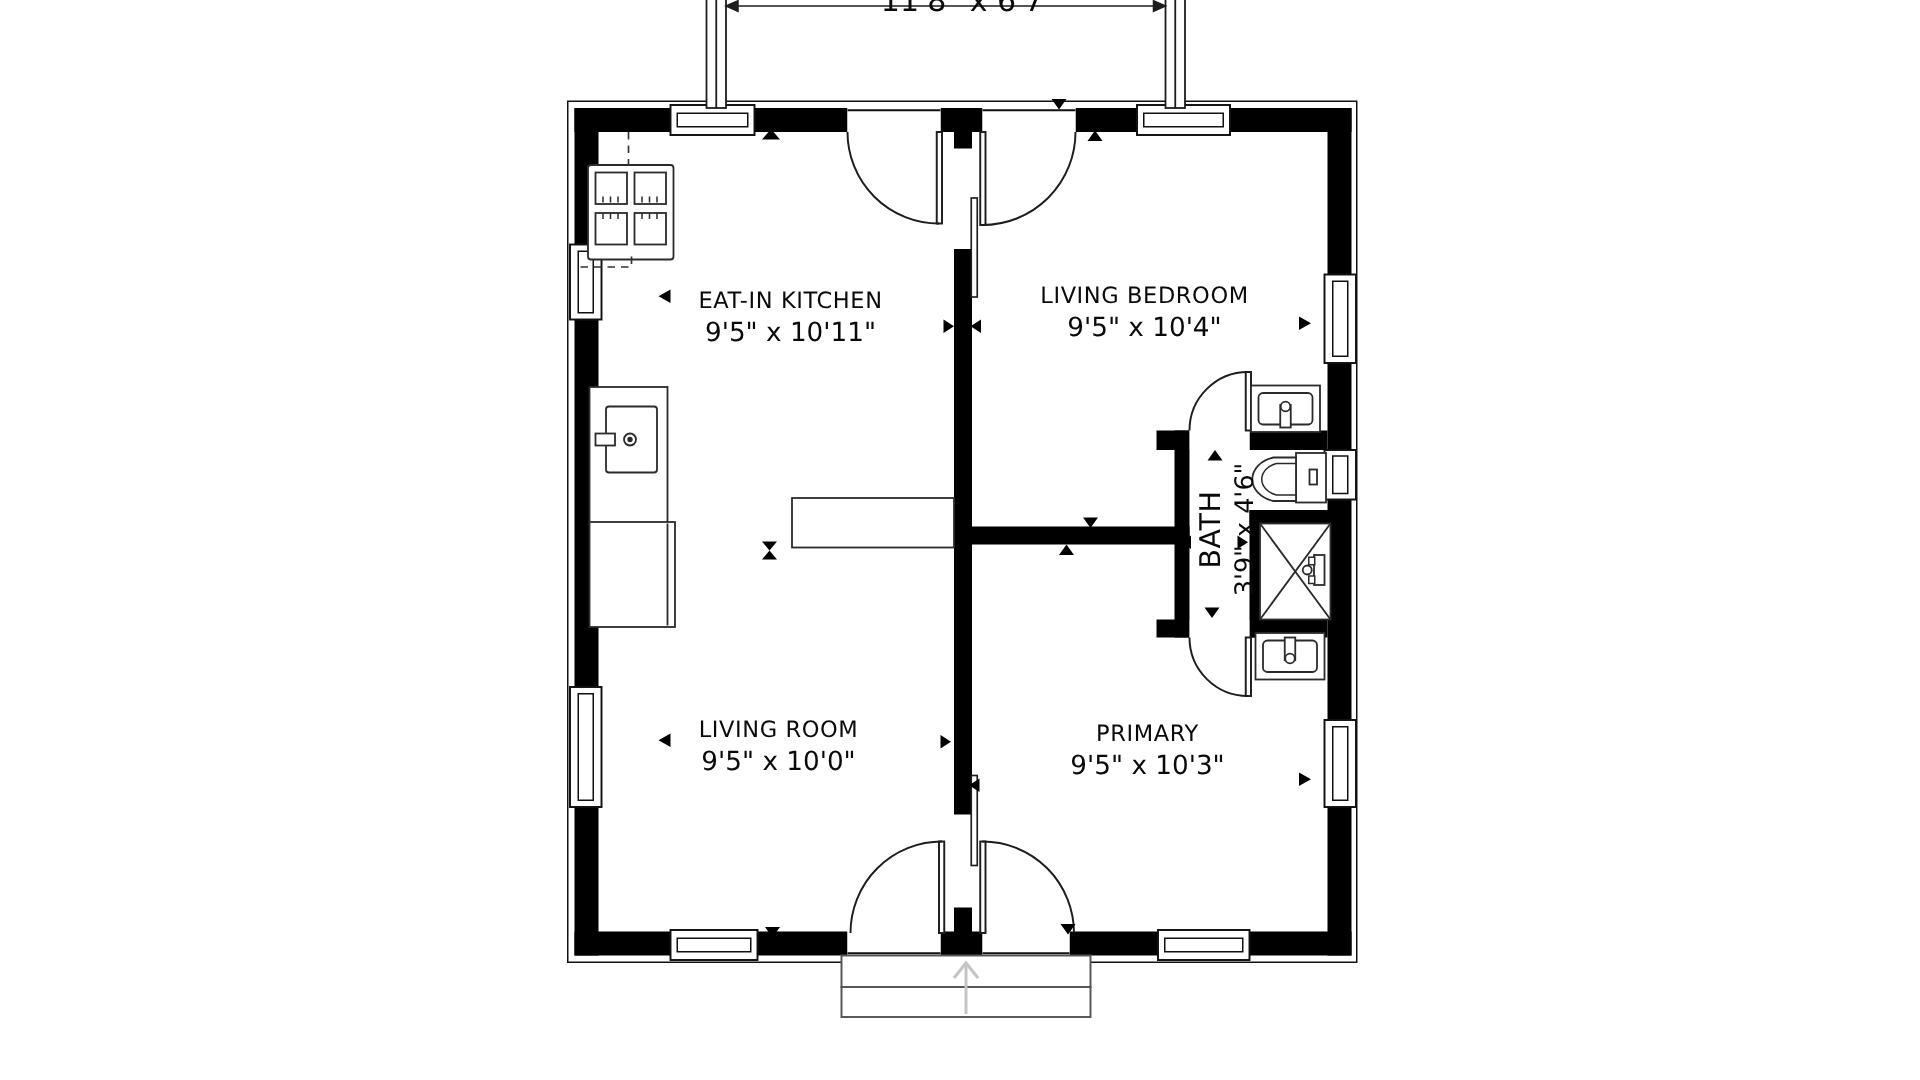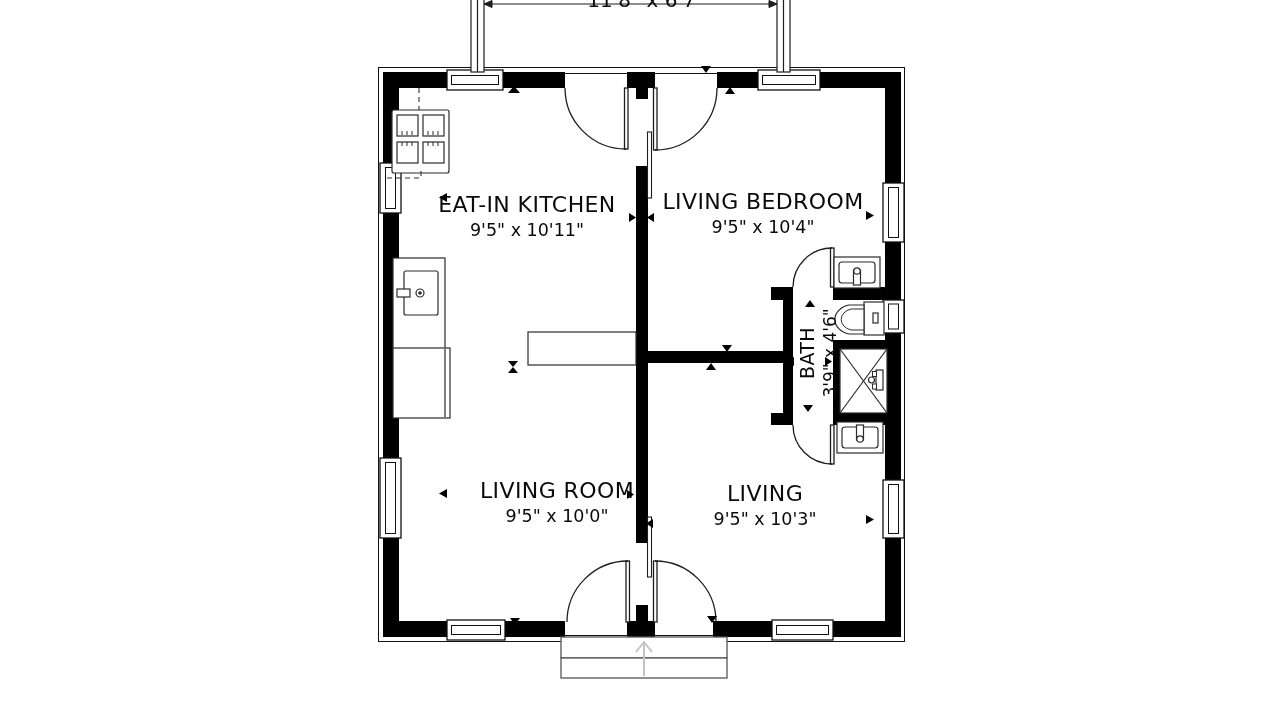--- a/index.html
+++ b/index.html
@@ -1,20 +1,20 @@
 <!DOCTYPE html>
 <html><head>
 <meta charset="utf-8">
 <style>
   html,body{margin:0;padding:0;background:#fff;}
   .stage{position:relative;width:1280px;height:720px;background:#ffffff;overflow:hidden;
          font-family:"DejaVu Sans","Liberation Sans",sans-serif;color:#0a0a0a;}
   .plan-svg{position:absolute;left:0;top:0;}
   .room-label{position:absolute;transform:translateX(-50%);text-align:center;white-space:nowrap;line-height:1.18;}
-  .room-name{font-size:22px;letter-spacing:.4px;}
+  .room-name{font-size:15px;letter-spacing:.4px;}
   .room-dims{font-size:17.5px;margin-top:2px;}
   .deck-dims{position:absolute;top:-12px;transform:translateX(-50%);font-size:20px;white-space:nowrap;}
   .bath-label{position:absolute;left:819px;top:353px;transform:translate(-50%,-50%) rotate(-90deg);
               text-align:center;white-space:nowrap;line-height:1.15;}
   .bath-label .room-name{font-size:19px;}
   .bath-label .room-dims{font-size:17px;}
 </style>
 </head>
 <body>
 
@@ -252,27 +252,27 @@
   <div class="room-label" style="left:527px;top:192px;">
     <div class="room-name">EAT-IN KITCHEN</div>
     <div class="room-dims">9'5" x 10'11"</div>
   </div>
 
   <div class="room-label" style="left:763px;top:189px;">
     <div class="room-name">LIVING BEDROOM</div>
     <div class="room-dims">9'5" x 10'4"</div>
   </div>
 
-  <div class="room-label" style="left:519px;top:478px;margin-left:38px;">
+  <div class="room-label" style="left:519px;top:478px;">
     <div class="room-name">LIVING ROOM</div>
     <div class="room-dims">9'5" x 10'0"</div>
   </div>
 
   <div class="room-label" style="left:765px;top:481px;">
-    <div class="room-name">LIVING</div>
+    <div class="room-name">PRIMARY</div>
     <div class="room-dims">9'5" x 10'3"</div>
   </div>
 
   <div class="bath-label">
     <div class="room-name">BATH</div>
     <div class="room-dims">3'9" x 4'6"</div>
   </div>
 
 </div>
 

